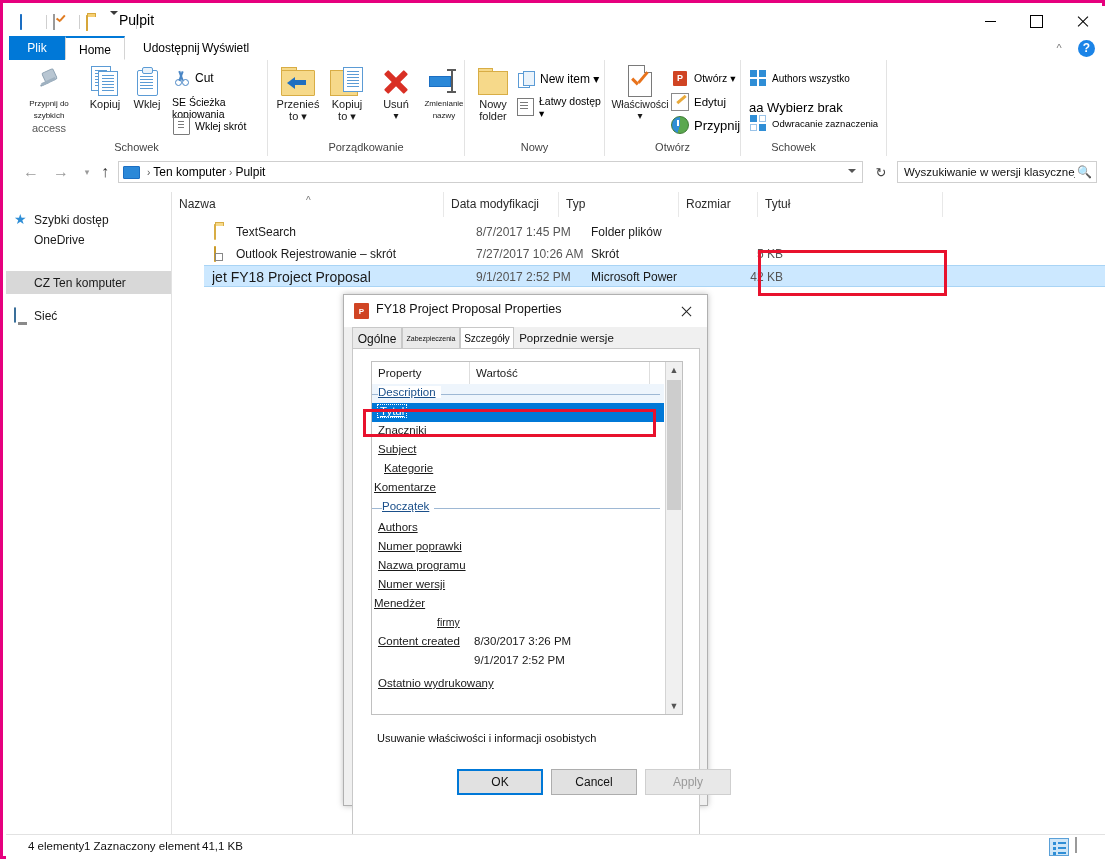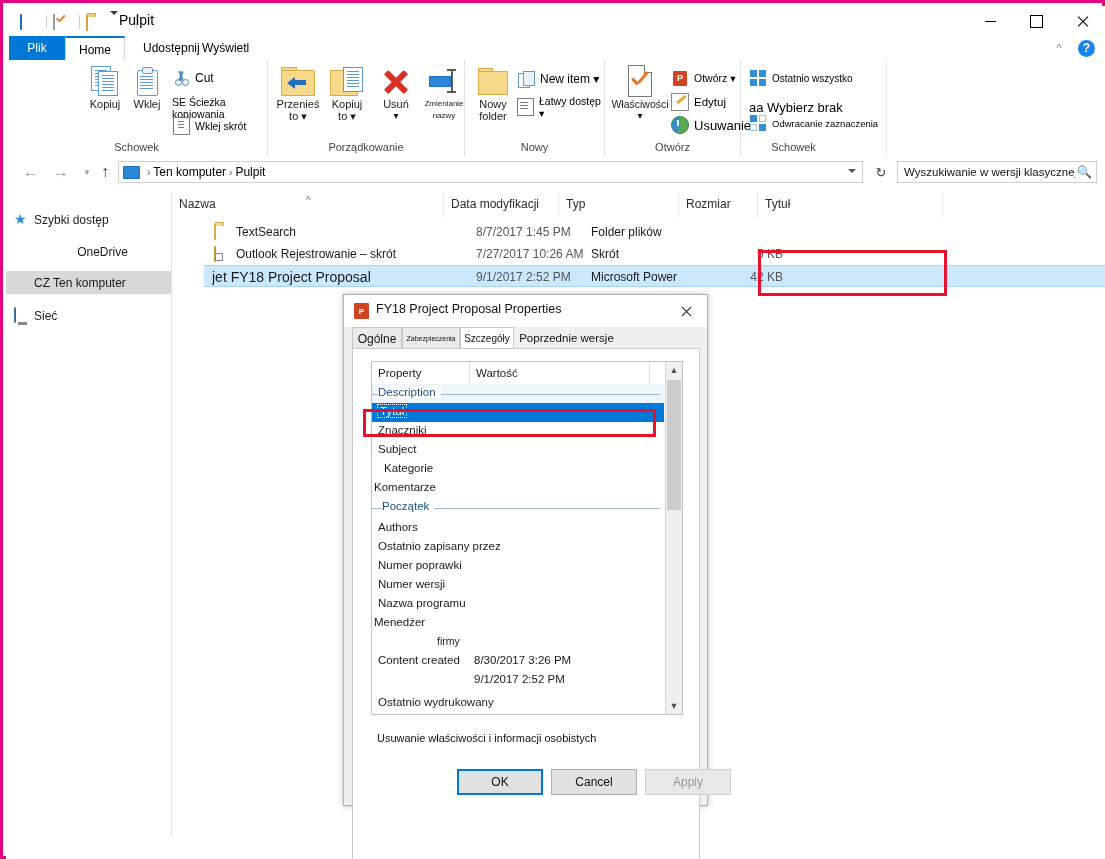--- a/index.html
+++ b/index.html
@@ -394,21 +394,21 @@
     background:#fff;box-sizing:border-box;overflow:hidden;
   }
   #prophdr{position:absolute;left:0;top:0;width:292px;height:22px;background:#fff;border-bottom:5px solid #f97316;}
   .ph{position:absolute;top:0;height:22px;line-height:22px;font-size:11.5px;color:#1a1a1a;padding-left:6px;
       border-right:1px solid #dedede;box-sizing:border-box;}
   #ph-prop{left:0;width:98px;}
   #ph-val{left:98px;width:180px;}
   #ph-pad{left:278px;width:14px;border-right:none;}
   #propbody{position:absolute;left:0;top:22px;width:292px;height:330px;overflow:hidden;}
   .prow{position:relative;height:19px;font-size:11.5px;color:#1a1a1a;}
-  .prow .pk{position:absolute;left:6px;top:2px;white-space:nowrap;}
+  .prow .pk{position:absolute;left:6px;top:2px;white-space:nowrap;text-decoration:underline;}
   .prow .pv{position:absolute;left:102px;top:2px;white-space:nowrap;}
   .prow.section{color:#1a4f8a;}
   .prow.section .pk{font-size:11.5px;}
   .prow.section .rule{position:absolute;left:0;right:4px;top:10px;height:1px;background:#9eb8d4;}
   .prow.section .pk{background:#fff;padding-right:5px;z-index:2;}
   .prow.selected{background:#0078d7;color:#fff;}
   .prow.selected .pk{outline:1px dotted #fff;outline-offset:0;padding:0 2px;}
   .prow.hdr-tint{background:#eef5fc;}
   #prop-scroll{
     position:absolute;right:0;top:0;width:16px;height:352px;background:#f0f0f0;border-left:1px solid #d4d4d4;
@@ -479,20 +479,29 @@
     <div class="rtab" id="tab-home">Home</div>
     <div class="rtab" id="tab-share">Udostępnij</div>
     <div class="rtab" id="tab-view">Wyświetl</div>
     <div id="ribbon-collapse">^</div>
     <div id="help-btn">?</div>
   </div>
 
   <div id="ribbon">
 
     <div class="rgroup" style="left:0;width:262px;">
+      <div class="bigbtn" style="left:8px;width:70px;">
+        <div class="ic">
+              <span class="pin-shape">
+                <i class="pin-needle"></i>
+              </span>
+            </div>
+        <div class="lb" style="font-size:8px;">Przypnij do szybkich</div>
+        <div class="lb" style="font-size:11px;color:#555;">access</div>
+      </div>
       <div class="bigbtn" style="left:78px;width:42px;">
         <div class="ic">
               <span class="docpair">
                 <i class="d1"></i>
                 <i class="d2"></i>
               </span>
             </div>
         <div class="lb">Kopiuj</div>
       </div>
       <div class="bigbtn" style="left:120px;width:42px;">
@@ -616,36 +625,36 @@
       <div class="smallrow" style="left:66px;top:34px;font-size:11.5px;">
         <span class="ic">
               <span class="edit-ic"></span>
             </span>
         <span>Edytuj</span>
       </div>
       <div class="smallrow" style="left:66px;top:57px;font-size:13px;">
         <span class="ic">
               <span class="hist-ic"></span>
             </span>
-        <span>Usuwanie</span>
+        <span>Przypnij</span>
       </div>
       <div class="glabel">Otwórz</div>
     </div>
 
     <div class="rgroup" style="left:735px;width:146px;">
       <div class="smallrow" style="left:8px;top:10px;font-size:10px;">
         <span class="ic">
               <span class="grid4">
                 <i></i>
                 <i></i>
                 <i></i>
                 <i></i>
               </span>
             </span>
-        <span>Ostatnio wszystko</span>
+        <span>Authors wszystko</span>
       </div>
       <div class="smallrow" style="left:8px;top:32px;font-size:13px;margin-top:8px;">
         <span>aa Wybierz brak</span>
       </div>
       <div class="smallrow" style="left:8px;top:55px;font-size:9.5px;">
         <span class="ic">
               <span class="grid4 grid4-inv">
                 <i></i>
                 <i></i>
                 <i></i>
@@ -685,21 +694,21 @@
     <div class="colh" style="left:553px;width:120px;">Typ</div>
     <div class="colh" style="left:673px;width:79px;">Rozmiar</div>
     <div class="colh" style="left:752px;width:185px;">Tytuł</div>
   </div>
 
   <div id="sidebar">
     <div class="sb-item" style="top:16px;">
       <span class="sb-ic star-ic">★</span>
       <span>Szybki dostęp</span>
     </div>
-    <div class="sb-item" style="top:48px;justify-content:center;">
+    <div class="sb-item" style="top:36px;">
       <span class="sb-ic"><span class="cloud-ic"></span></span>
       <span>OneDrive</span>
     </div>
     <div class="sb-item sel" style="top:79px;">
       <span style="padding-left:0;">CZ Ten komputer</span>
     </div>
     <div class="sb-item" style="top:112px;">
       <span class="sb-ic"><span class="net-ic"></span></span>
       <span>Sieć</span>
     </div>
@@ -782,33 +791,29 @@
           </div>
           <div class="prow section" style="height:21px;">
             <span class="rule"></span>
             <span class="pk" style="left:10px;">Początek</span>
           </div>
           <div class="prow">
             <span class="pk">Authors</span>
             <span class="pv"></span>
           </div>
           <div class="prow">
-            <span class="pk">Ostatnio zapisany przez</span>
-            <span class="pv"></span>
-          </div>
-          <div class="prow">
             <span class="pk">Numer poprawki</span>
             <span class="pv"></span>
           </div>
           <div class="prow">
+            <span class="pk">Nazwa programu</span>
+            <span class="pv"></span>
+          </div>
+          <div class="prow">
             <span class="pk">Numer wersji</span>
-            <span class="pv"></span>
-          </div>
-          <div class="prow">
-            <span class="pk">Nazwa programu</span>
             <span class="pv"></span>
           </div>
           <div class="prow">
             <span class="pk" style="left:2px;">Menedżer</span>
             <span class="pv"></span>
           </div>
           <div class="prow">
             <span class="pk" style="left:22px;font-size:10.5px;padding-left:43px;">firmy</span>
             <span class="pv"></span>
           </div>
@@ -839,15 +844,30 @@
     </div>
     <div id="dlg-buttons">
       <div class="dbtn" id="dbtn-ok">OK</div>
       <div class="dbtn" id="dbtn-cancel">Cancel</div>
       <div class="dbtn" id="dbtn-apply">Apply</div>
     </div>
   </div>
 
   <div class="redbox" id="redbox-tytul"></div>
 
+  <div id="statusbar">
+    <span id="st-count">4 elementy</span>
+    <span id="st-sel">1 Zaznaczony element</span>
+    <span id="st-size">41,1 KB</span>
+    <span class="viewbtn" id="view-details">
+      <span class="vd-glyph">
+        <i class="d" style="top:3px;"></i><i class="l" style="top:3px;"></i>
+        <i class="d" style="top:8px;"></i><i class="l" style="top:8px;"></i>
+        <i class="d" style="top:13px;"></i><i class="l" style="top:13px;"></i>
+      </span>
+    </span>
+    <span class="viewbtn" id="view-thumbs">
+      <span class="vt-glyph"></span>
+    </span>
+  </div>
 
 </div>
 </div>
 
 </body></html>

